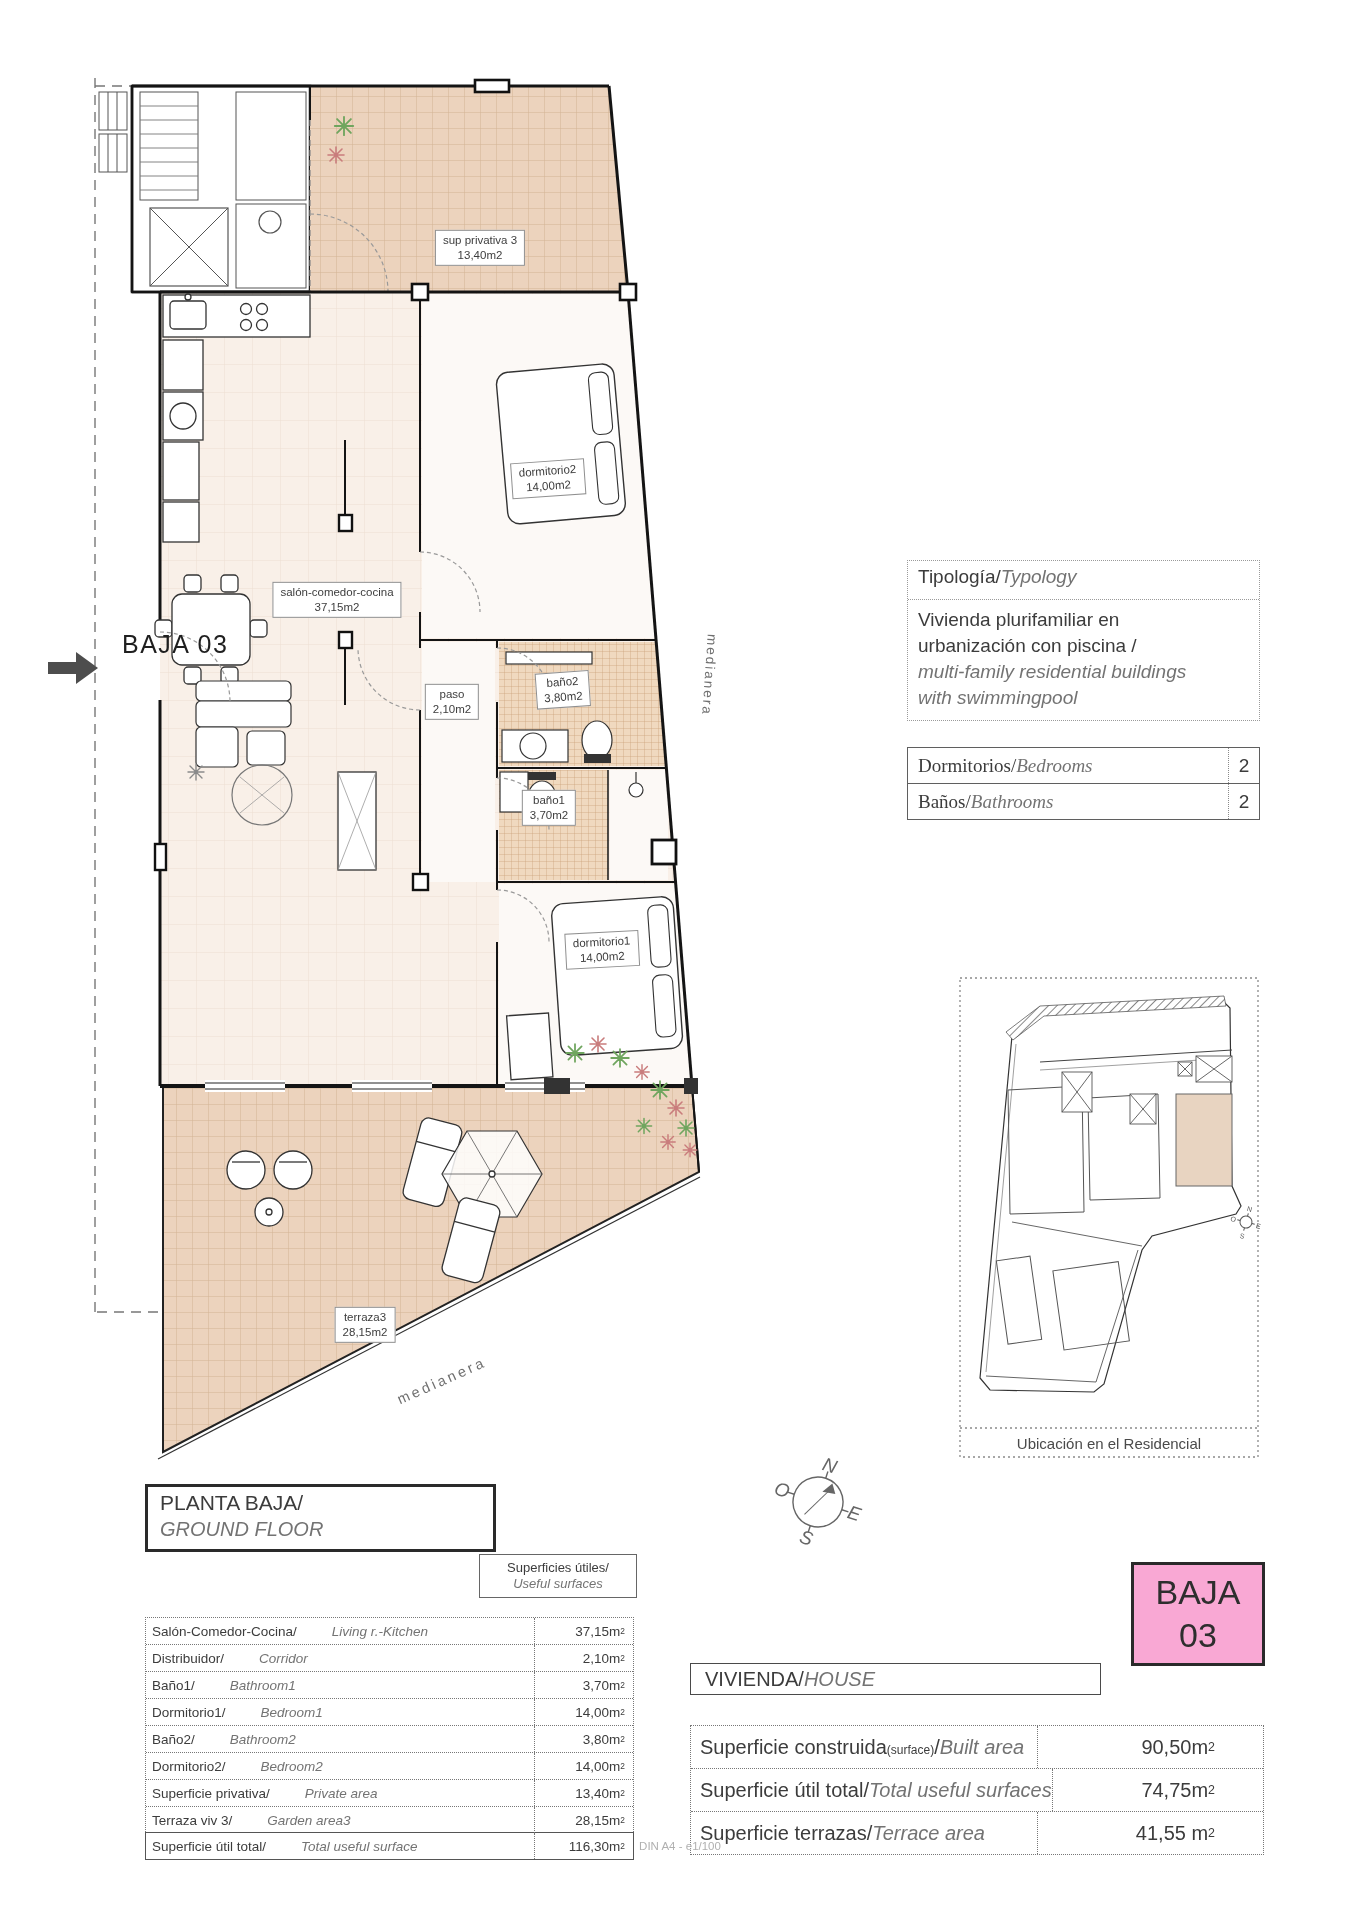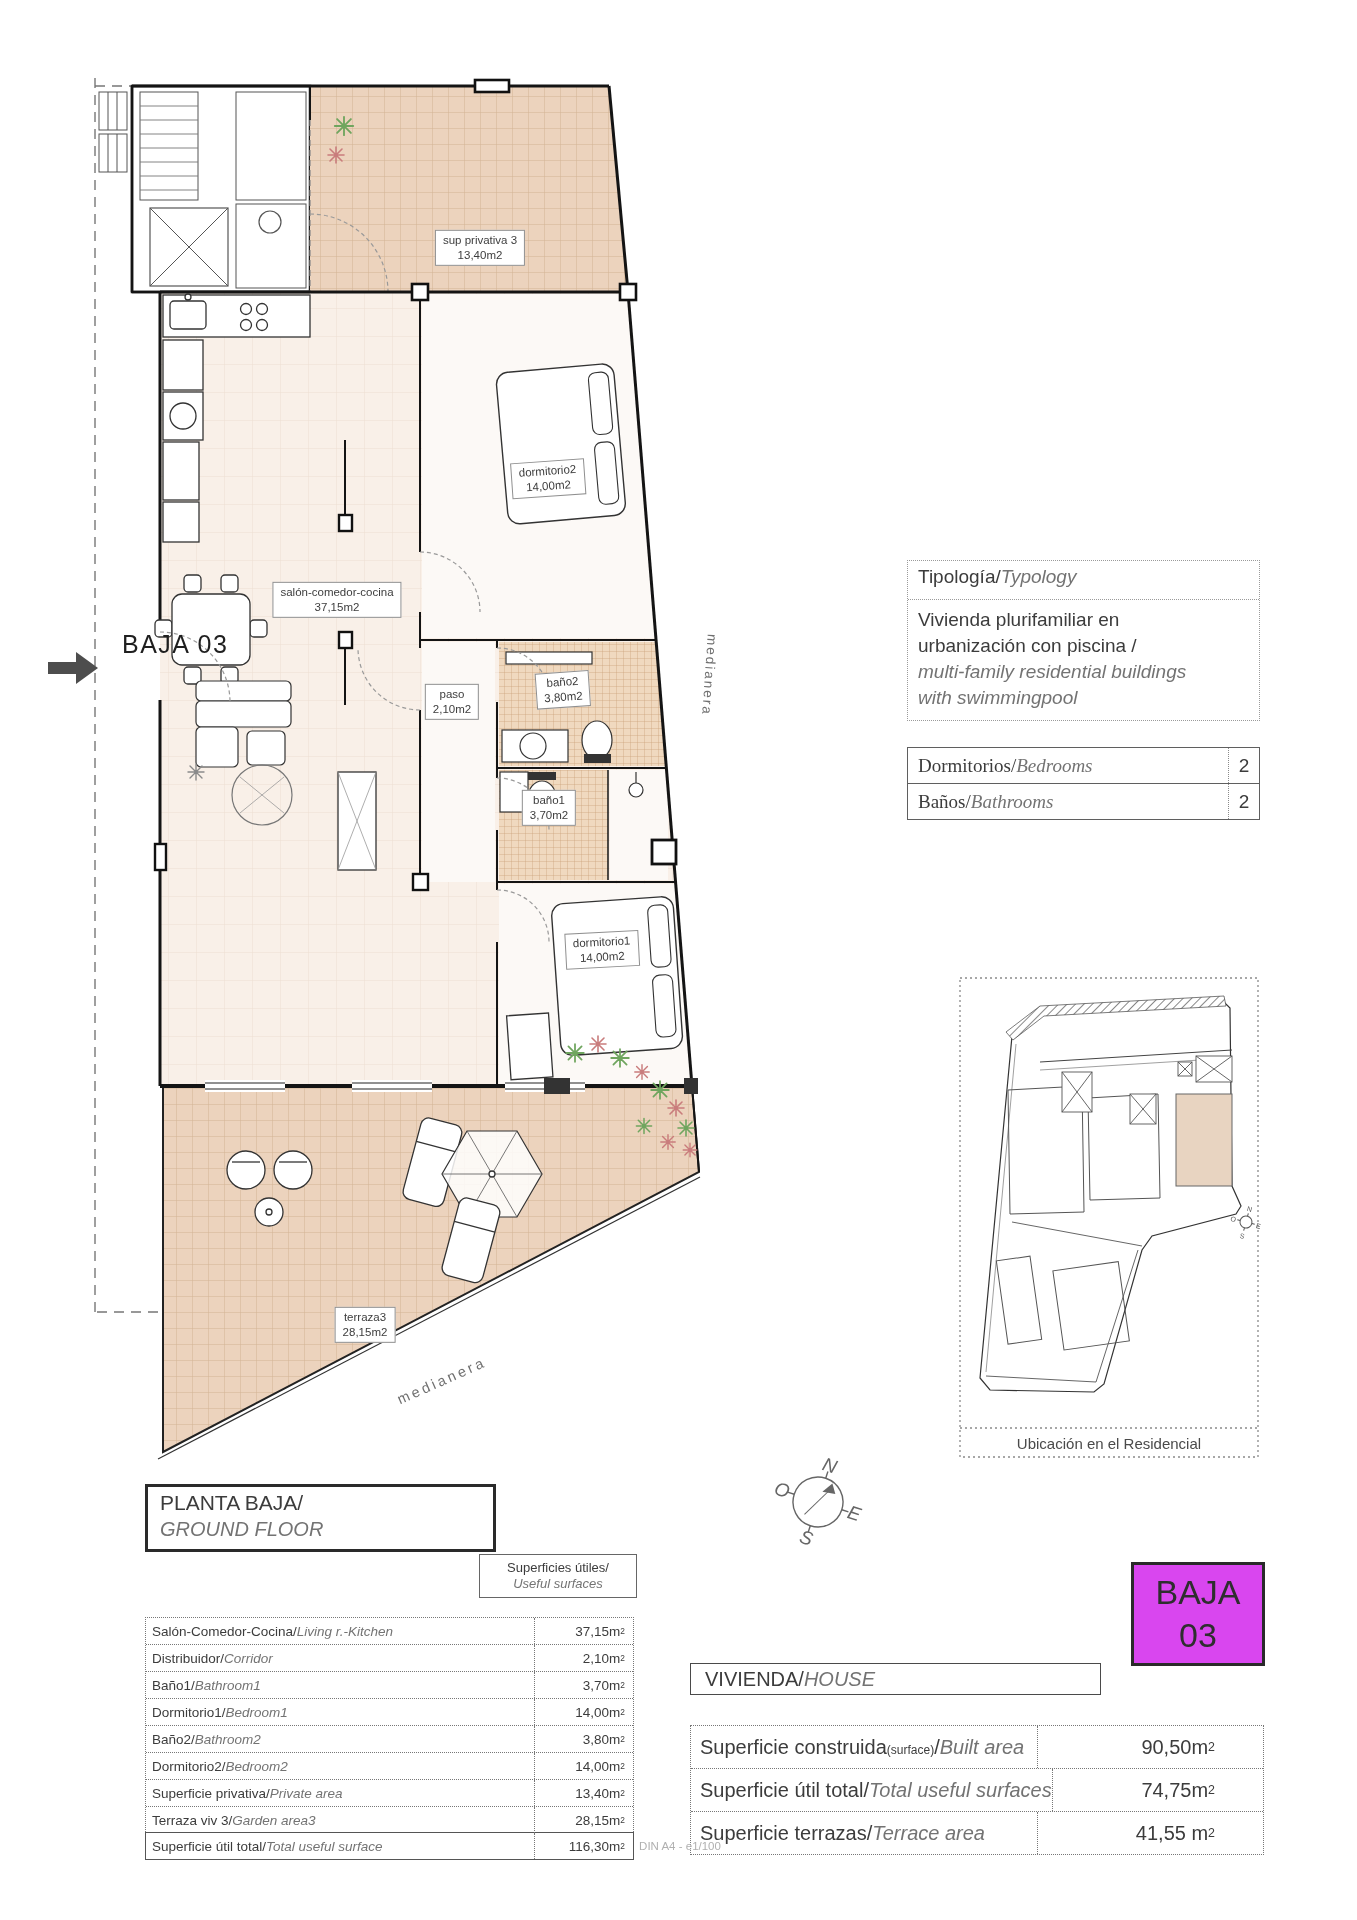--- a/index.html
+++ b/index.html
@@ -48,40 +48,40 @@
 
   
   .useful-head{left:479px;top:1554px;width:156px;height:42px;border:1.5px solid #666;
     display:flex;flex-direction:column;align-items:center;justify-content:center;
     font-size:13px;line-height:16px;z-index:5;background:#fff;}
 
   
   .surf-table{left:145px;top:1617px;width:487px;border:1.2px dotted #777;z-index:5;background:#fff;}
   .srow{display:flex;height:26px;align-items:stretch;font-size:13.5px;}
   .srow + .srow{border-top:1.2px dotted #777;}
-  .srow .lbl{flex:1;display:flex;align-items:center;padding-left:6px;white-space:nowrap;}
+  .srow .lbl{flex:1;display:flex;align-items:center;padding-left:6px;white-space:nowrap;gap:35px;}
   .srow .val{width:90px;border-left:1.2px dotted #777;display:flex;align-items:center;
     justify-content:flex-end;padding-right:8px;}
   .srow.total{border:1.4px solid #555;margin:-1px;}
 
   
   .viv-head{left:690px;top:1663px;width:395px;height:30px;border:1.5px solid #4a4a4a;
     display:flex;align-items:center;padding-left:14px;font-size:20px;z-index:5;background:#fff;}
   .viv-table{left:690px;top:1725px;width:572px;border:1.3px dotted #777;z-index:5;background:#fff;}
   .vrow{display:flex;height:42px;align-items:stretch;font-size:20px;}
   .vrow + .vrow{border-top:1.3px dotted #777;}
   .vrow .lbl{flex:1;display:flex;align-items:center;padding-left:9px;white-space:nowrap;}
   .vrow .note{font-size:12px;align-self:center;padding-top:5px;color:#3c3c3c;}
   .vrow .val{width:177px;border-left:1.3px dotted #777;display:flex;align-items:center;
     justify-content:flex-end;padding-right:48px;}
 
   
   .unit-box{left:1131px;top:1562px;width:128px;height:98px;border:3px solid #2a2a2a;
     display:flex;flex-direction:column;align-items:center;justify-content:center;
-    font-size:34px;line-height:43px;color:#2e2e2e;z-index:5;background:#d946ef;}
+    font-size:34px;line-height:43px;color:#2e2e2e;z-index:5;background:#f9a8d4;}
 
   .footer{left:520px;top:1840px;width:320px;text-align:center;font-size:11.5px;color:#b0b0b0;z-index:5;}
 </style>
 </head>
 <body>
 
 <div class="sheet">
 
   <svg class="abs" style="left:0;top:0" width="1357" height="1920" viewBox="0 0 1357 1920">
     <defs>

